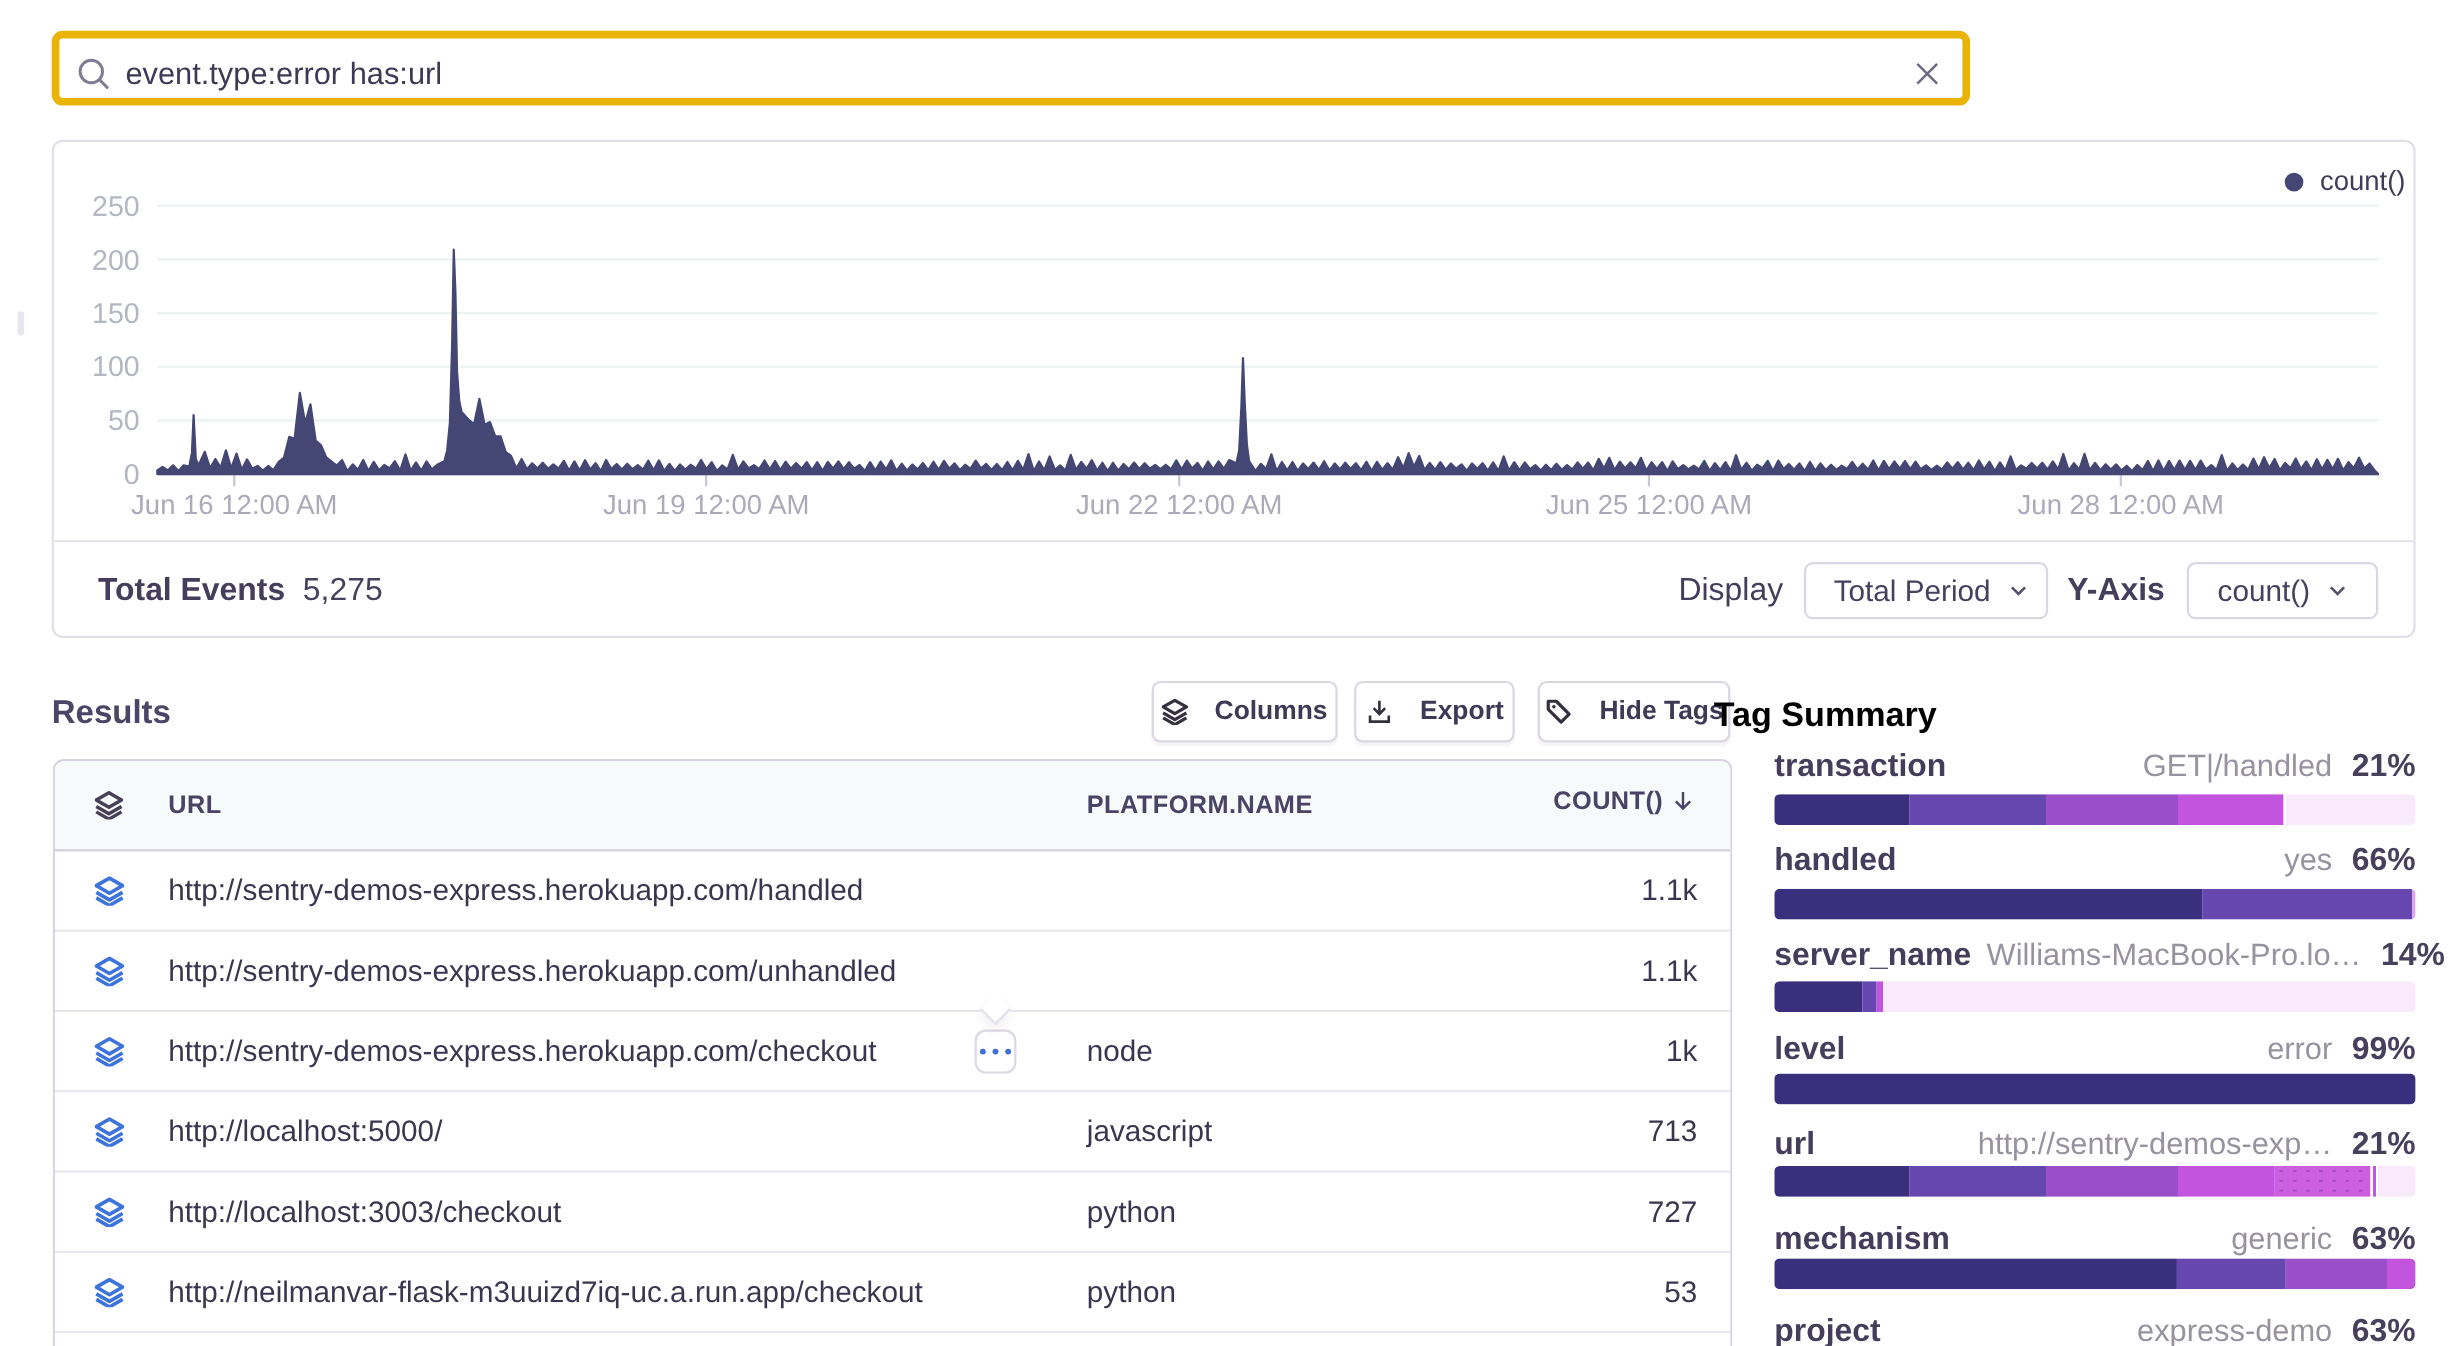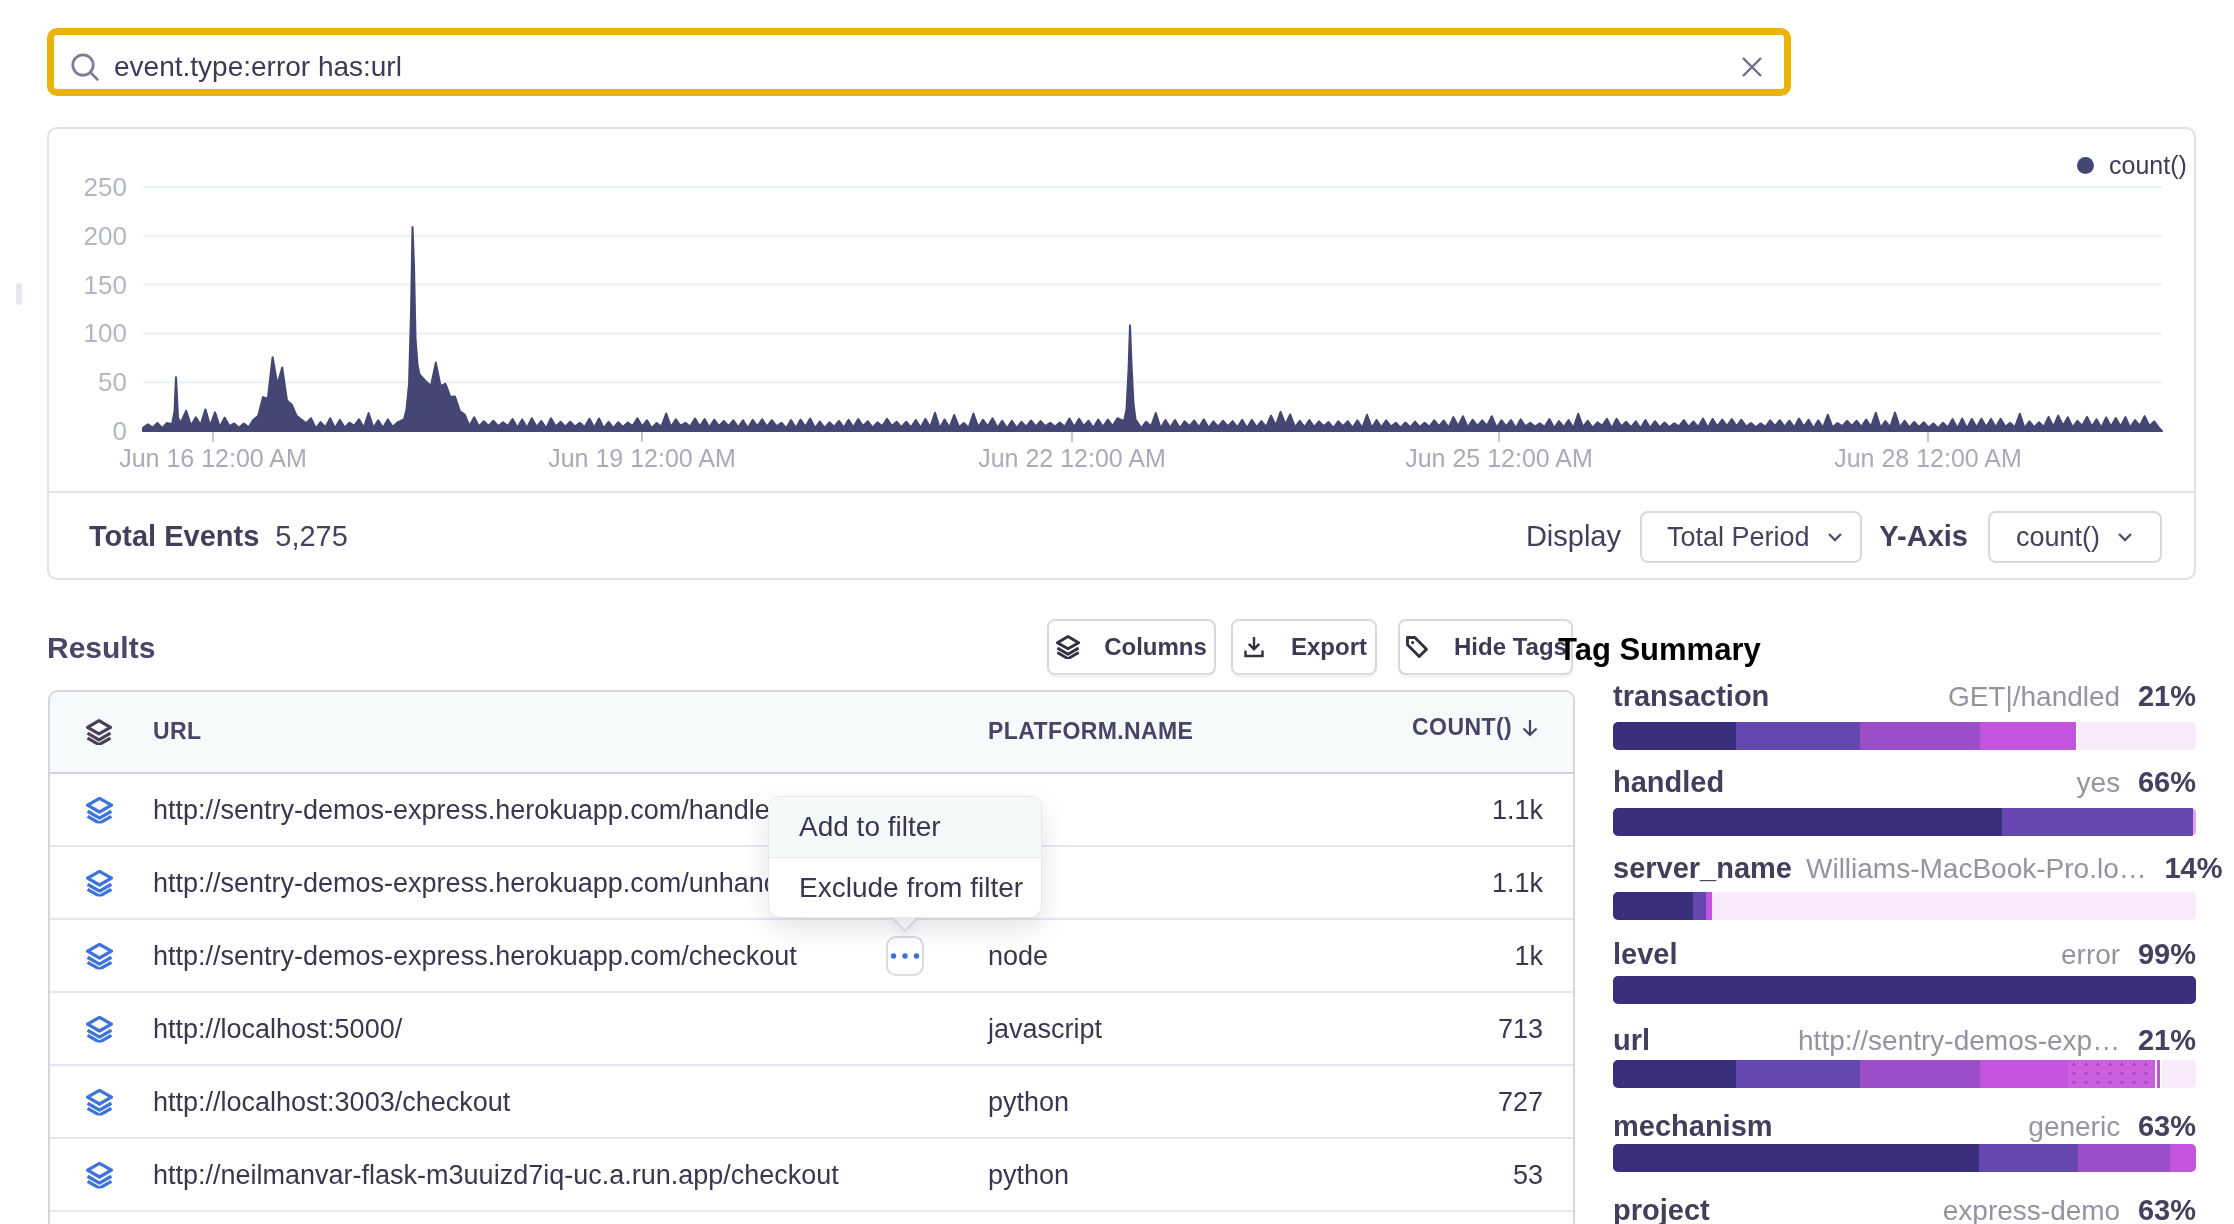--- a/index.html
+++ b/index.html
@@ -184,28 +184,20 @@
 <path d="M1.4 17.6 L12 23.7 22.6 17.6" stroke="#3D74DB" stroke-width="2.9" stroke-linejoin="round"></path>
 </svg></div>
   <div class="rowtxt" style="left:103px">http://neilmanvar-flask-m3uuizd7iq-uc.a.run.app/checkout</div>
   <div class="rowtxt" style="left:938px">python</div>
   <div class="rowtxt" style="right:30px">53</div>
 </div>
 
 </div>
 
 <div class="abs" style="left:895px;top:908px;width:20px;height:20px;background:#fff;border-right:2px solid #E3E0E9;border-bottom:2px solid #E3E0E9;transform:rotate(45deg);box-shadow:4px 4px 10px rgba(67,61,100,.08);z-index:8"></div>
-<div class="abs" style="left:768px;top:796px;width:274px;height:122px;background:#fff;border:1px solid #E7E4EC;border-radius:12px;box-shadow:0 10px 26px rgba(67,61,100,.14);z-index:9;overflow:hidden">
-  <div style="height:61px;background:#F6F9FA;border-bottom:1px solid #EAE7EF;display:flex;align-items:center">
-        <span style="margin-left:30px;font-size:28px;color:#3B364F">Add to filter</span>
-      </div>
-  <div style="height:60px;display:flex;align-items:center">
-        <span style="margin-left:30px;font-size:28px;color:#3B364F">Exclude from filter</span>
-      </div>
-</div>
 <div class="abs" style="left:886px;top:936px;width:38px;height:40px;background:#fff;border:2px solid #DDD8E4;border-radius:10px;z-index:7">
   <svg width="34" height="36" viewBox="0 0 34 36">
         <circle cx="5.5" cy="18" r="2.7" fill="#3E70D6"></circle>
         <circle cx="17" cy="18" r="2.7" fill="#3E70D6"></circle>
         <circle cx="28.5" cy="18" r="2.7" fill="#3E70D6"></circle>
       </svg>
 </div>
 <div class="abs b" style="left:1558px;top:632px;font-size:31px;color:#000000">Tag Summary</div>
 <div class="tlab" style="top:680px">
       <span class="k">transaction</span>

